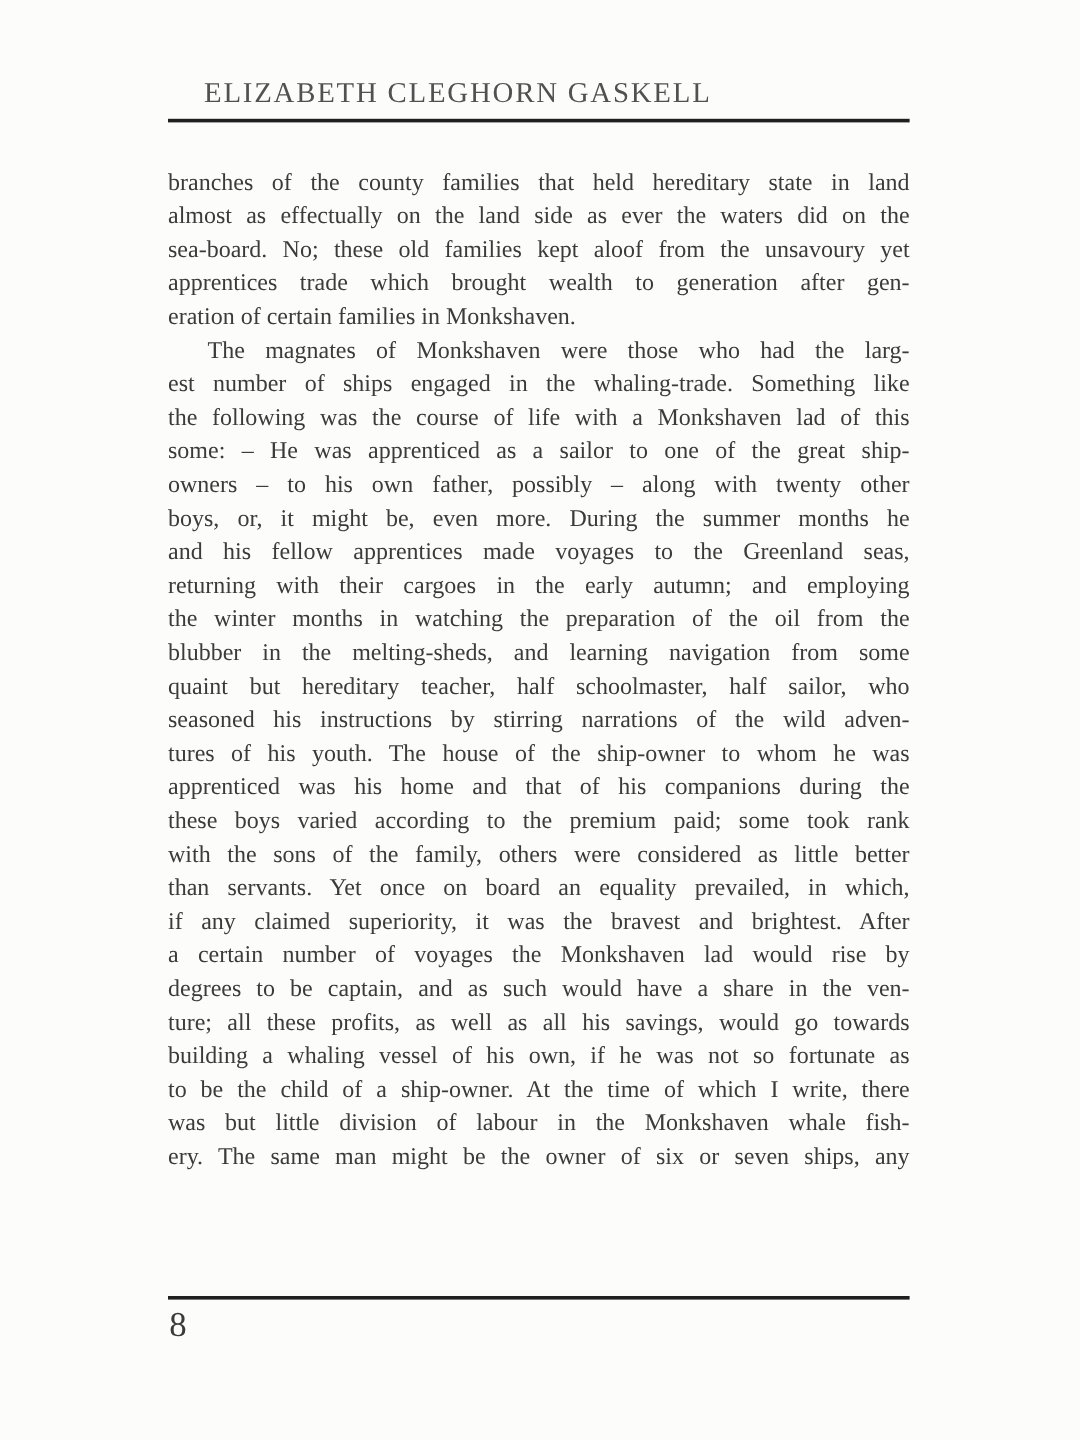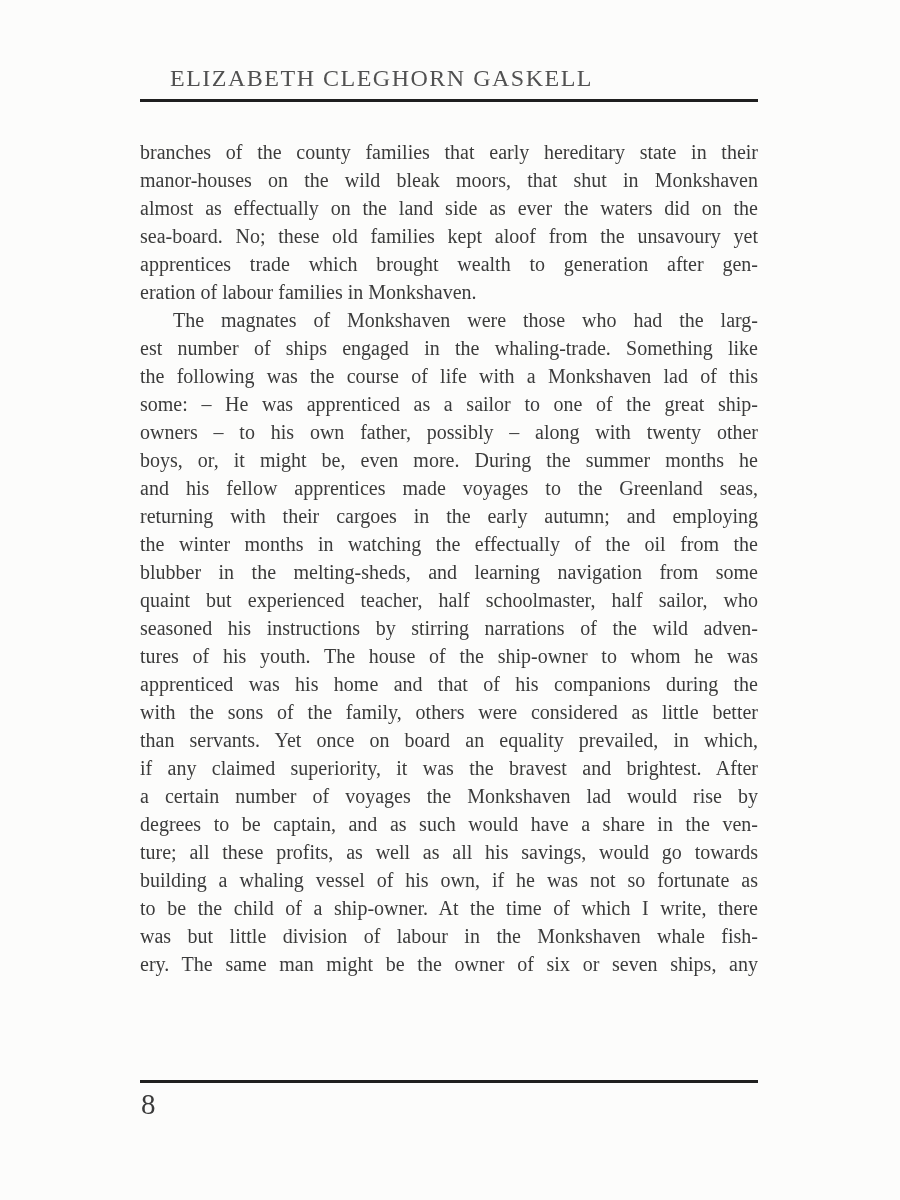--- a/index.html
+++ b/index.html
@@ -78,40 +78,40 @@
 </head>
 <body>
 
 <div class="page">
   <div>
     <div class="header-title">ELIZABETH CLEGHORN GASKELL</div>
     <div class="header-rule"></div>
   </div>
 
   <div class="body-text">
-      <div class="line">branches of the county families that early hereditary state in their</div>
-      <div class="line">manor-houses on the wild bleak moors, that shut in Monkshaven</div>
+      <div class="line">branches of the county families that held hereditary state in land</div>
       <div class="line">almost as effectually on the land side as ever the waters did on the</div>
       <div class="line">sea-board. No; these old families kept aloof from the unsavoury yet</div>
       <div class="line">apprentices trade which brought wealth to generation after gen-</div>
-      <div class="line no-justify">eration of labour families in Monkshaven.</div>
+      <div class="line no-justify">eration of certain families in Monkshaven.</div>
       <div class="line indent">The magnates of Monkshaven were those who had the larg-</div>
       <div class="line">est number of ships engaged in the whaling-trade. Something like</div>
       <div class="line">the following was the course of life with a Monkshaven lad of this</div>
       <div class="line">some: – He was apprenticed as a sailor to one of the great ship-</div>
       <div class="line">owners – to his own father, possibly – along with twenty other</div>
       <div class="line">boys, or, it might be, even more. During the summer months he</div>
       <div class="line">and his fellow apprentices made voyages to the Greenland seas,</div>
       <div class="line">returning with their cargoes in the early autumn; and employing</div>
-      <div class="line">the winter months in watching the effectually of the oil from the</div>
+      <div class="line">the winter months in watching the preparation of the oil from the</div>
       <div class="line">blubber in the melting-sheds, and learning navigation from some</div>
-      <div class="line">quaint but experienced teacher, half schoolmaster, half sailor, who</div>
+      <div class="line">quaint but hereditary teacher, half schoolmaster, half sailor, who</div>
       <div class="line">seasoned his instructions by stirring narrations of the wild adven-</div>
       <div class="line">tures of his youth. The house of the ship-owner to whom he was</div>
       <div class="line">apprenticed was his home and that of his companions during the</div>
+      <div class="line">these boys varied according to the premium paid; some took rank</div>
       <div class="line">with the sons of the family, others were considered as little better</div>
       <div class="line">than servants. Yet once on board an equality prevailed, in which,</div>
       <div class="line">if any claimed superiority, it was the bravest and brightest. After</div>
       <div class="line">a certain number of voyages the Monkshaven lad would rise by</div>
       <div class="line">degrees to be captain, and as such would have a share in the ven-</div>
       <div class="line">ture; all these profits, as well as all his savings, would go towards</div>
       <div class="line">building a whaling vessel of his own, if he was not so fortunate as</div>
       <div class="line">to be the child of a ship-owner. At the time of which I write, there</div>
       <div class="line">was but little division of labour in the Monkshaven whale fish-</div>
       <div class="line">ery. The same man might be the owner of six or seven ships, any</div>

